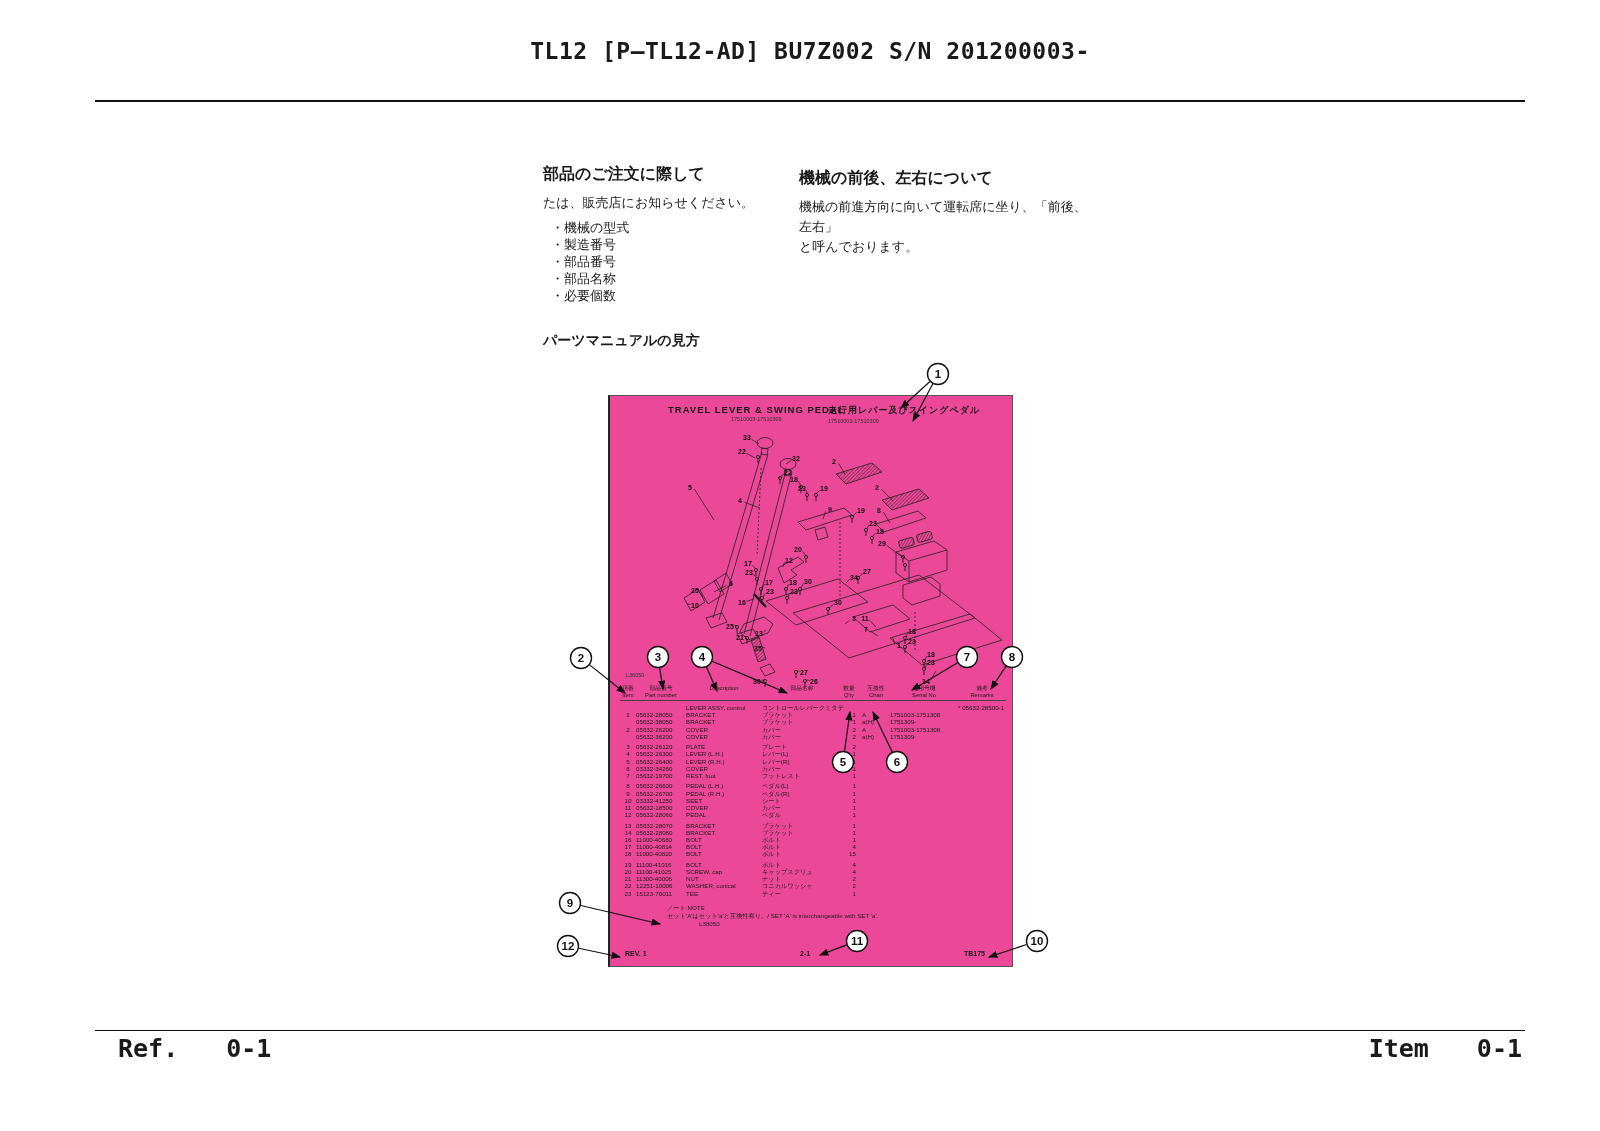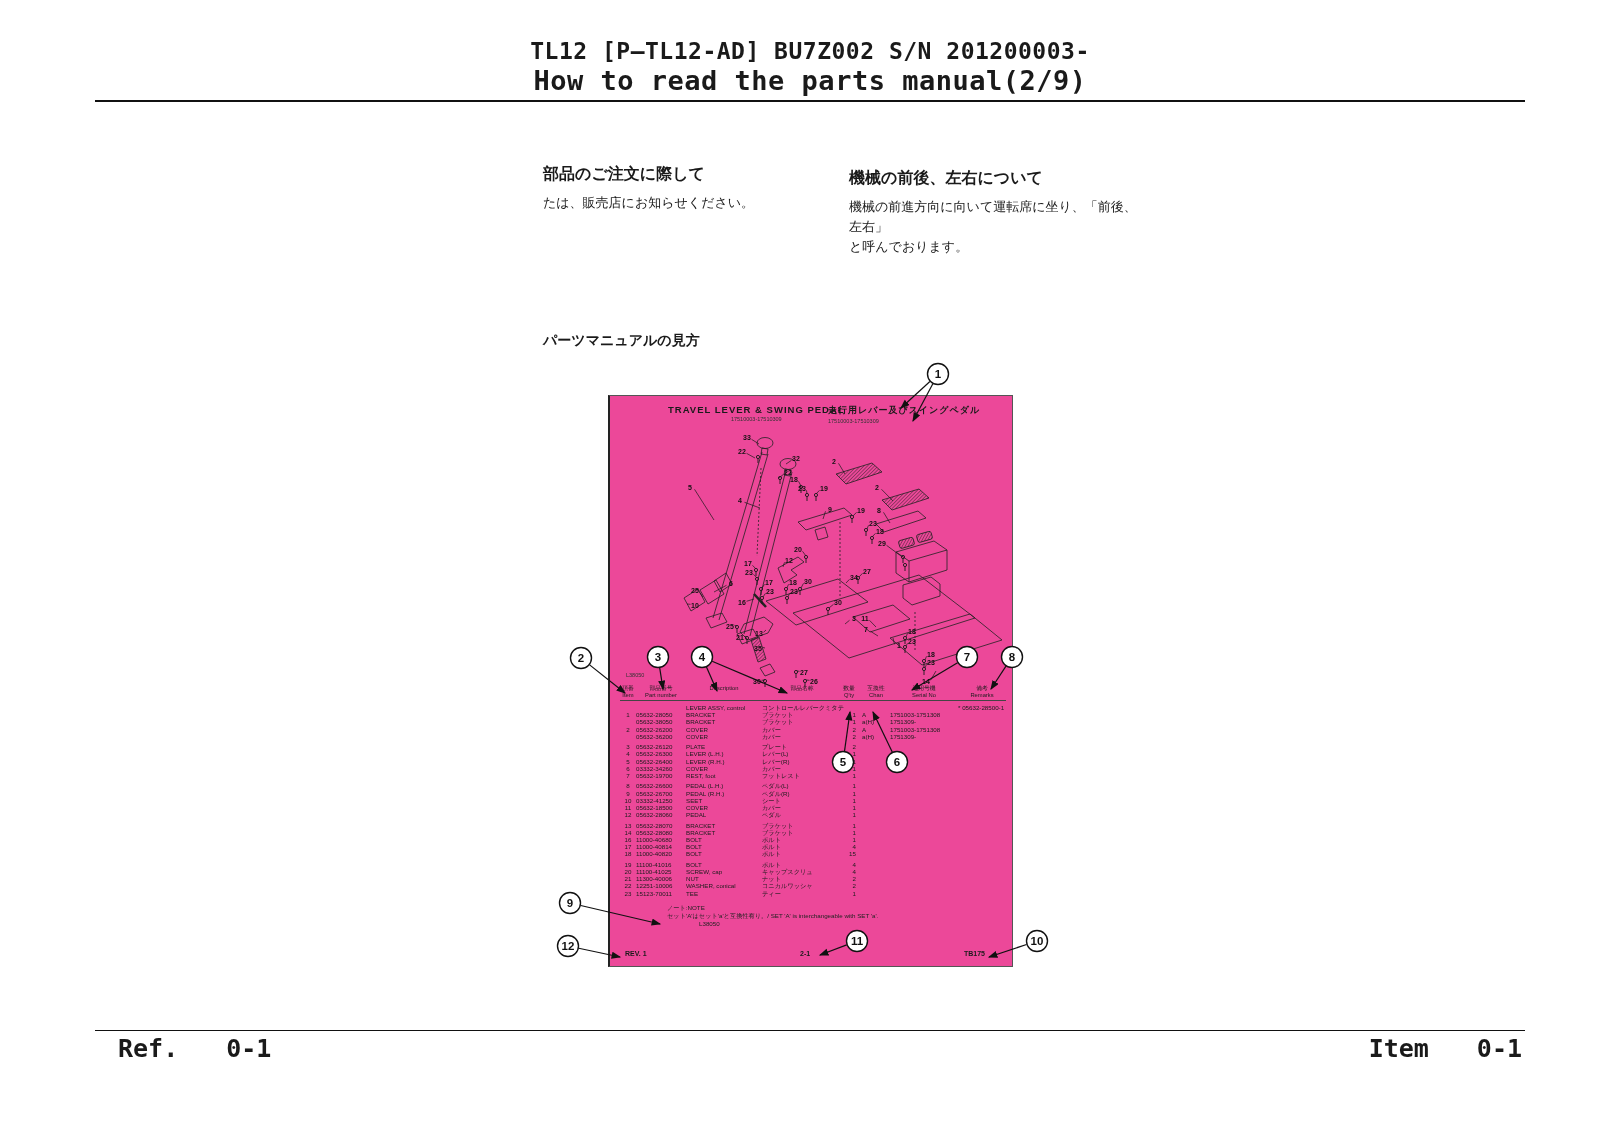--- a/index.html
+++ b/index.html
@@ -64,30 +64,36 @@
   .foot span{display:inline-block;}
   .foot .val{margin-left:48px;}
 </style>
 </head>
 <body>
 
 <div id="page">
 
   <div class="doc-header">
     <div class="dh-line1">TL12 [P—TL12-AD] BU7Z002 S/N 201200003-</div>
-    <div class="dh-line2">How to read the parts manual(2/9)</div>
   </div>
   <div class="rule-top"></div>
 
   <div class="sec" style="left:543px;top:164px;width:290px;">
     <div class="sec-title">部品のご注文に際して</div>
     <div class="sec-body">たは、販売店にお知らせください。</div>
+    <div class="bullets">
+        <div class="bullet">・機械の型式</div>
+        <div class="bullet">・製造番号</div>
+        <div class="bullet">・部品番号</div>
+        <div class="bullet">・部品名称</div>
+        <div class="bullet">・必要個数</div>
+      </div>
   </div>
 
-  <div class="sec" style="left:849px;top:168px;width:300px;">
+  <div class="sec" style="left:799px;top:168px;width:300px;">
     <div class="sec-title">機械の前後、左右について</div>
     <div class="sec-body">機械の前進方向に向いて運転席に坐り、「前後、左右」</div>
     <div class="sec-body">と呼んでおります。</div>
   </div>
 
   <div class="howto-title">パーツマニュアルの見方</div>
 
   <div class="sample-page">
     <div class="sp-title-en">
       <div class="t">TRAVEL LEVER &amp; SWING PEDAL</div>

